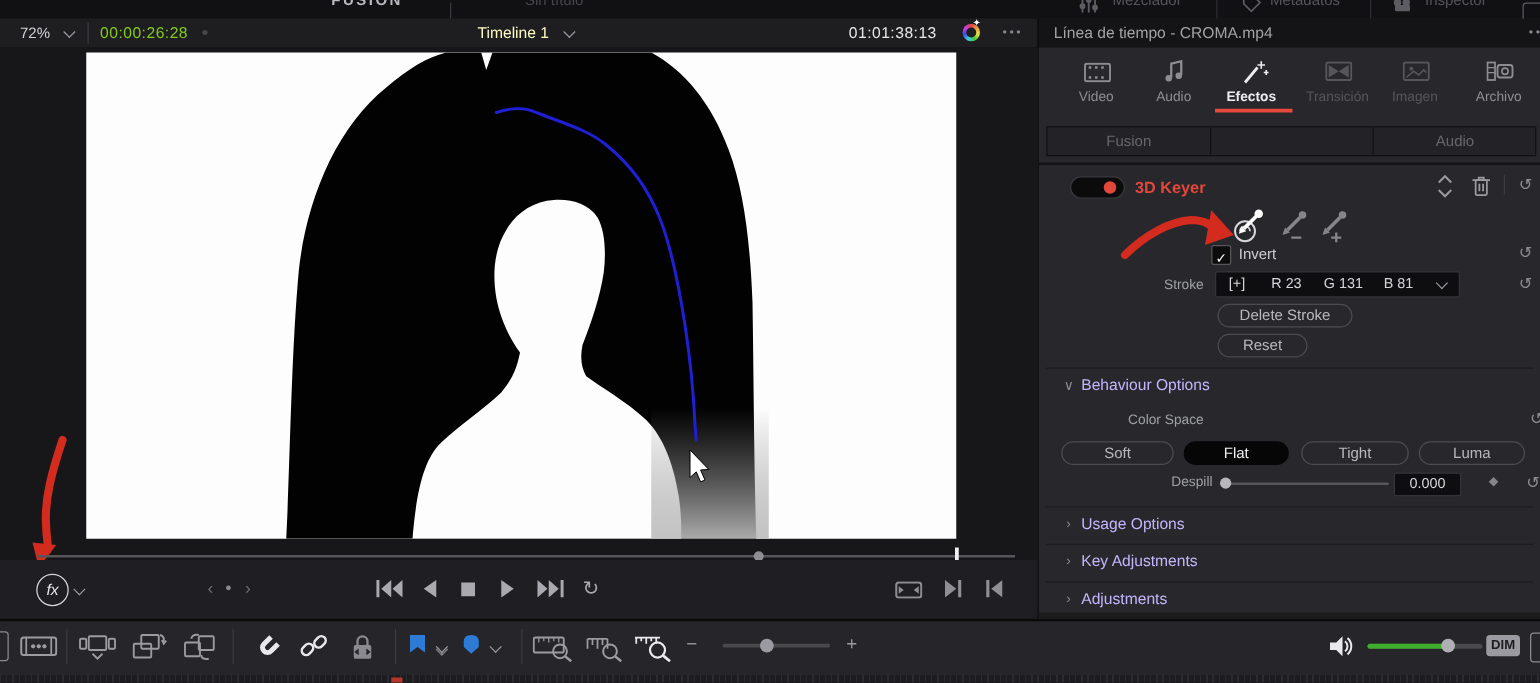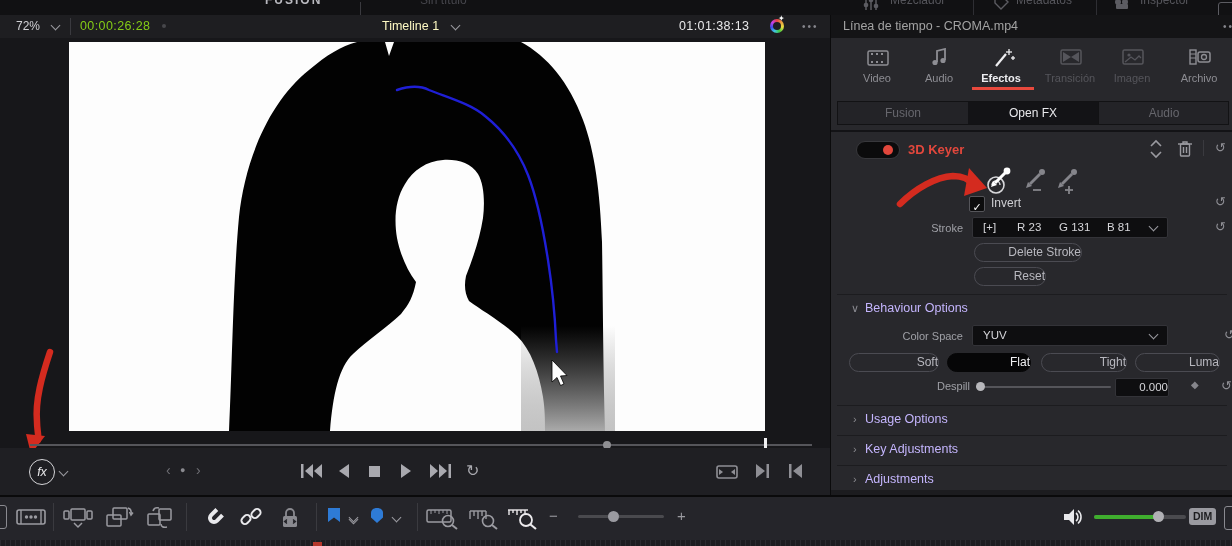--- a/index.html
+++ b/index.html
@@ -18,21 +18,21 @@
   #viewer{left:0;top:38px;width:830px;height:410px;background:#17171a}
   #frame{left:69px;top:4px;width:696px;height:389px;background:#fdfdfd}
   
   #transport{left:0;top:448px;width:830px;height:47px;background:#1f1f23}
   
   #panel{left:830px;top:38px;width:402px;height:457px;background:#28282c;border-left:1px solid #0b0b0c;overflow:hidden}
   .tab{position:absolute;width:56px;text-align:center;font-size:11px;color:#8d8d93}
   .tab.dim{color:#55555b}
   .tab.on{color:#ededf0}
   .seg{position:absolute;top:0;height:22px;line-height:22px;text-align:center;font-size:12px;color:#66666c}
-  .pill{position:absolute;border:1px solid #4b4b52;border-radius:10px;color:#b8b8bf;font-size:12px;text-align:right;background:transparent}
+  .pill{position:absolute;border:1px solid #4b4b52;border-radius:10px;color:#b8b8bf;font-size:12px;text-align:center;background:transparent}
   .pill.solid{background:#060607;border-color:#060607;color:#f0f0f3}
   .rowlab{position:absolute;font-size:11px;color:#9fa0a6;text-align:right}
   .inputbox{position:absolute;background:#0e0e10;border:1px solid #333338;border-radius:2px;color:#d6d6da;font-size:11.5px}
   .sect{position:absolute;font-size:12.5px;color:#c4b5fd}
   .caret{color:#8a8a90;font-size:11px}
   .hdiv{position:absolute;left:6px;width:390px;height:1px;background:#1c1c1f}
   
   #btoolbar{left:0;top:495px;width:1232px;height:45px;background:#25252a;border-top:2px solid #0a0a0b}
   #ruler{left:0;top:540px;width:1232px;height:6px;background:#1d1d21;background-image:repeating-linear-gradient(90deg,#2b2b30 0 1px,transparent 1px 5px)}
   .ticon{position:absolute;top:7px}
@@ -219,21 +219,20 @@
   <svg class="abs" style="left:358px;top:10px" width="24" height="18">
       <rect x="1" y="2" width="6" height="14" fill="none" stroke="#8d8d93" stroke-width="1.4"></rect>
       <line x1="1" y1="6" x2="7" y2="6" stroke="#8d8d93"></line>
       <line x1="1" y1="10" x2="7" y2="10" stroke="#8d8d93"></line>
       <rect x="9" y="4" width="12" height="10" rx="2" fill="none" stroke="#8d8d93" stroke-width="1.5"></rect>
       <circle cx="15" cy="9" r="2.5" fill="none" stroke="#8d8d93" stroke-width="1.3"></circle>
     </svg>
 
   <div class="abs" style="left:6px;top:63px;width:390px;height:22px;background:#232327;border:1px solid #121214">
     <div class="seg" style="left:0;width:130px;border-right:1px solid #121214">Fusion</div>
-    <div class="seg" style="left:130px;width:130px;background:#131316;color:#e9e9ec">Open FX</div>
     <div class="seg" style="left:260px;width:130px;border-left:1px solid #121214">Audio</div>
   </div>
   <div class="hdiv" style="left:0;width:402px;top:92px;background:#131316;height:2px"></div>
 
   <div class="abs" style="left:25px;top:103px;width:42px;height:16px;border-radius:9px;background:#0b0b0c;border:1px solid #38383c">
     <div class="abs" style="left:26px;top:3px;width:10px;height:10px;border-radius:50%;background:#e2473c"></div>
   </div>
   <span class="abs" style="left:77px;top:104px;font-size:13px;font-weight:bold;color:#e2473c">3D Keyer</span>
   <svg class="abs" style="left:318px;top:101px" width="14" height="20">
       <path d="M2,7 L7,2 L12,7" fill="none" stroke="#9a9aa0" stroke-width="1.6"></path>
@@ -294,35 +293,31 @@
   <span class="abs rst" style="left:384px;top:182px">↺</span>
 
   <div class="pill" style="left:143px;top:205px;width:106px;height:17px;line-height:17px">Delete Stroke</div>
   <div class="pill" style="left:143px;top:229px;width:70px;height:17px;line-height:17px">Reset</div>
 
   <div class="hdiv" style="top:256px"></div>
 
   <span class="caret abs" style="left:20px;top:264px">∨</span>
   <span class="sect" style="left:34px;top:263px">Behaviour Options</span>
   <span class="rowlab" style="left:60px;top:292px;width:72px">Color Space</span>
-  <div class="inputbox" style="left:141px;top:287px;width:194px;height:19px;line-height:19px">
-    <span style="position:absolute;left:10px">YUV</span>
-    <span class="chv" style="position:absolute;right:10px;top:5px"></span>
-  </div>
   <span class="abs rst" style="left:393px;top:290px">↺</span>
 
   <div class="pill" style="left:18px;top:315px;width:88px;height:17px;line-height:17px">Soft</div>
   <div class="pill solid" style="left:116px;top:315px;width:82px;height:17px;line-height:17px">Flat</div>
   <div class="pill" style="left:210px;top:315px;width:84px;height:17px;line-height:17px">Tight</div>
   <div class="pill" style="left:304px;top:315px;width:83px;height:17px;line-height:17px">Luma</div>
 
   <span class="rowlab" style="left:67px;top:342px;width:72px">Despill</span>
   <div class="abs" style="left:145px;top:348px;width:135px;height:2px;background:#55555a;border-radius:1px"></div>
   <div class="abs" style="left:145px;top:344px;width:9px;height:9px;border-radius:50%;background:#b8b8bc"></div>
-  <div class="inputbox" style="left:284px;top:340px;width:52px;height:17px;line-height:17px;text-align:right">0.000</div>
+  <div class="inputbox" style="left:284px;top:340px;width:52px;height:17px;line-height:17px;text-align:center">0.000</div>
   <span class="abs" style="left:360px;top:341px;font-size:10px;color:#85858b">◆</span>
   <span class="abs rst" style="left:390px;top:341px">↺</span>
 
   <div class="hdiv" style="top:367px"></div>
   <span class="caret abs" style="left:22px;top:375px">›</span>
   <span class="sect" style="left:34px;top:374px">Usage Options</span>
   <div class="hdiv" style="top:397px"></div>
   <span class="caret abs" style="left:22px;top:405px">›</span>
   <span class="sect" style="left:34px;top:404px">Key Adjustments</span>
   <div class="hdiv" style="top:427px"></div>

